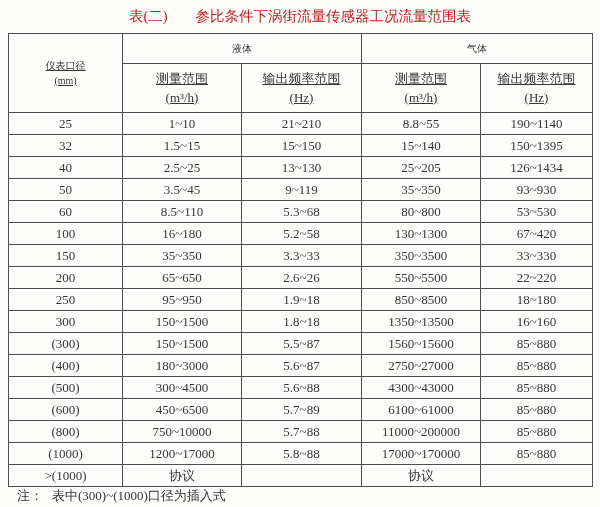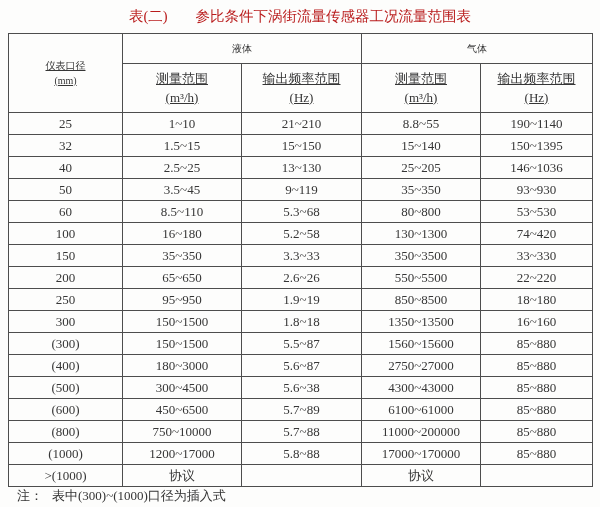--- a/index.html
+++ b/index.html
@@ -119,61 +119,61 @@
           <td>1.5~15</td>
           <td>15~150</td>
           <td>15~140</td>
           <td>150~1395</td>
         </tr>
         <tr>
           <td>40</td>
           <td>2.5~25</td>
           <td>13~130</td>
           <td>25~205</td>
-          <td>146~1036</td>
+          <td>126~1434</td>
         </tr>
         <tr>
           <td>50</td>
           <td>3.5~45</td>
           <td>9~119</td>
           <td>35~350</td>
           <td>93~930</td>
         </tr>
         <tr>
           <td>60</td>
           <td>8.5~110</td>
           <td>5.3~68</td>
           <td>80~800</td>
           <td>53~530</td>
         </tr>
         <tr>
           <td>100</td>
           <td>16~180</td>
           <td>5.2~58</td>
           <td>130~1300</td>
-          <td>74~420</td>
+          <td>67~420</td>
         </tr>
         <tr>
           <td>150</td>
           <td>35~350</td>
           <td>3.3~33</td>
           <td>350~3500</td>
           <td>33~330</td>
         </tr>
         <tr>
           <td>200</td>
           <td>65~650</td>
           <td>2.6~26</td>
           <td>550~5500</td>
           <td>22~220</td>
         </tr>
         <tr>
           <td>250</td>
           <td>95~950</td>
-          <td>1.9~19</td>
+          <td>1.9~18</td>
           <td>850~8500</td>
           <td>18~180</td>
         </tr>
         <tr>
           <td>300</td>
           <td>150~1500</td>
           <td>1.8~18</td>
           <td>1350~13500</td>
           <td>16~160</td>
         </tr>
@@ -187,21 +187,21 @@
         <tr>
           <td>(400)</td>
           <td>180~3000</td>
           <td>5.6~87</td>
           <td>2750~27000</td>
           <td>85~880</td>
         </tr>
         <tr>
           <td>(500)</td>
           <td>300~4500</td>
-          <td>5.6~38</td>
+          <td>5.6~88</td>
           <td>4300~43000</td>
           <td>85~880</td>
         </tr>
         <tr>
           <td>(600)</td>
           <td>450~6500</td>
           <td>5.7~89</td>
           <td>6100~61000</td>
           <td>85~880</td>
         </tr>

